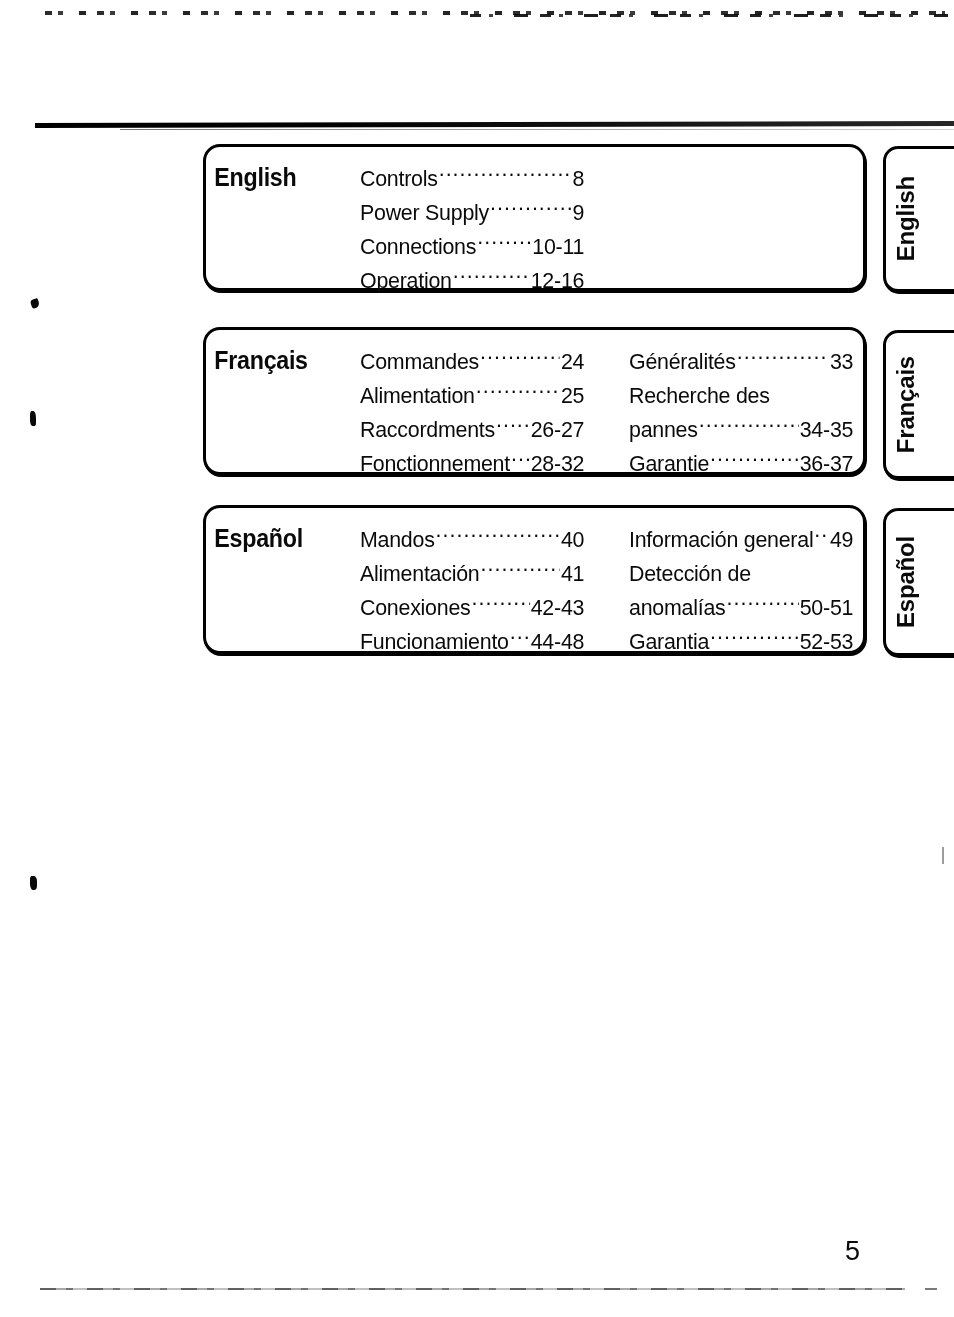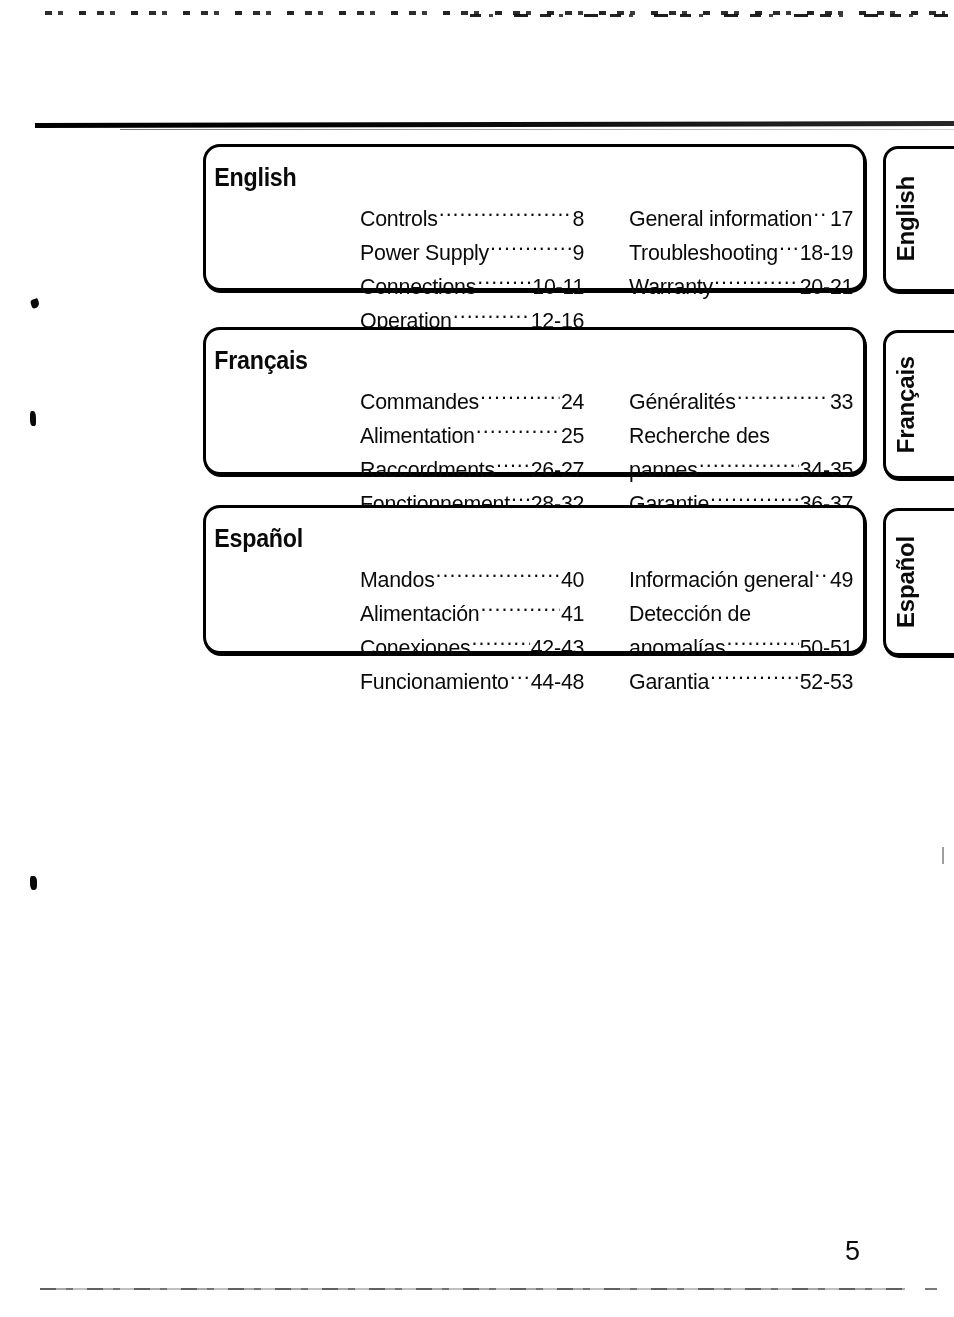--- a/index.html
+++ b/index.html
@@ -138,21 +138,20 @@
     transform: scaleX(0.93);
     transform-origin: left center;
     white-space: nowrap;
   }
 
   .toc-cols {
     flex: 1 1 auto;
     display: flex;
     gap: 33px;
     padding-right: 10px;
-    margin-top: 40px;
   }
   .toc-col {
     flex: 0 0 236px;
   }
 
   .toc-entry {
     display: flex;
     align-items: baseline;
     font-size: 22.5px;
     line-height: 34px;
@@ -260,37 +259,20 @@
             <span class="label">Connections</span>
             <span class="leader"></span>
             <span class="page">10-11</span>
           </div>
           <div class="toc-entry">
             <span class="label">Operation</span>
             <span class="leader"></span>
             <span class="page">12-16</span>
           </div>
         </div>
-      <div class="toc-col">
-          <div class="toc-entry">
-            <span class="label">General information</span>
-            <span class="leader"></span>
-            <span class="page">17</span>
-          </div>
-          <div class="toc-entry">
-            <span class="label">Troubleshooting</span>
-            <span class="leader"></span>
-            <span class="page">18-19</span>
-          </div>
-          <div class="toc-entry">
-            <span class="label">Warranty</span>
-            <span class="leader"></span>
-            <span class="page">20-21</span>
-          </div>
-        </div>
     </div>
   </div>
 </div>
 
 <div class="card francais">
   <div class="card-inner">
     <div class="lang-label">Français</div>
     <div class="toc-cols">
       <div class="toc-col">
           <div class="toc-entry">

